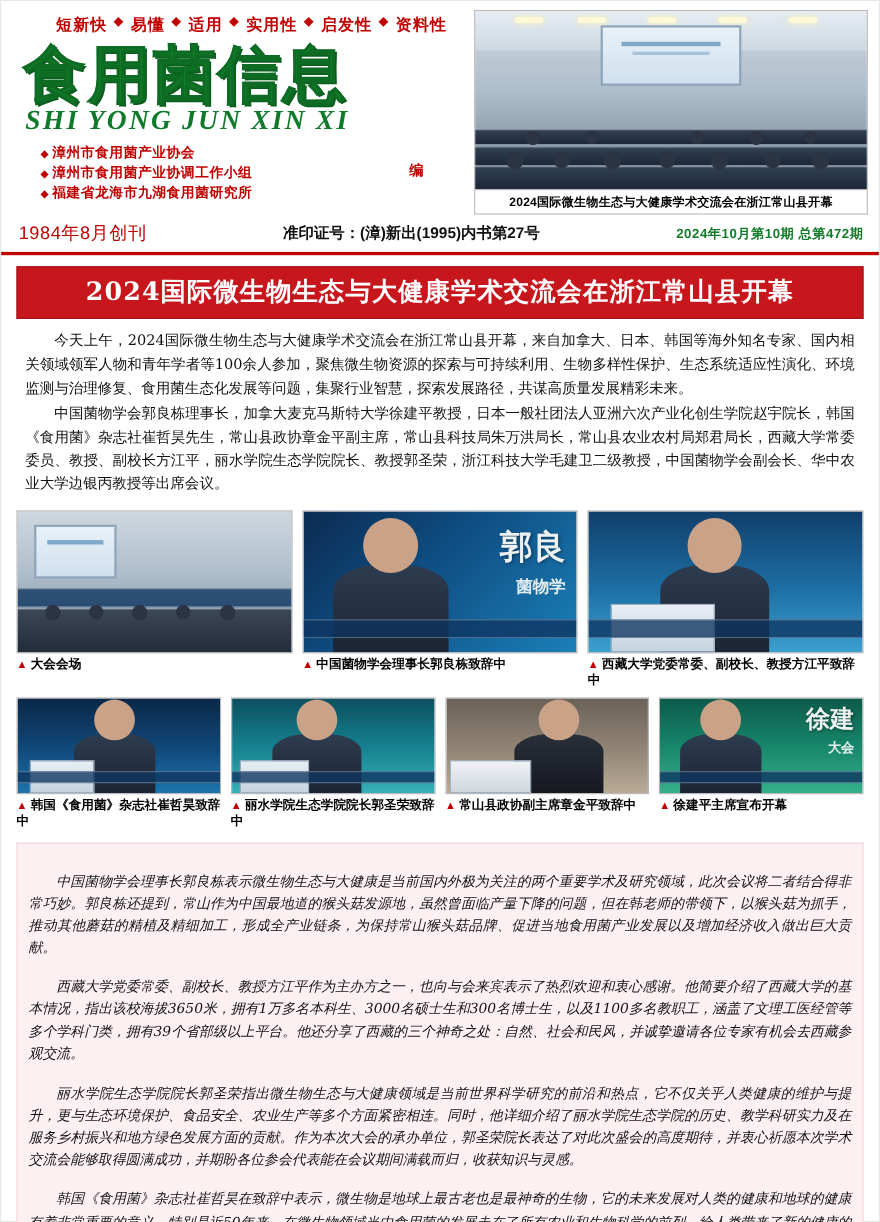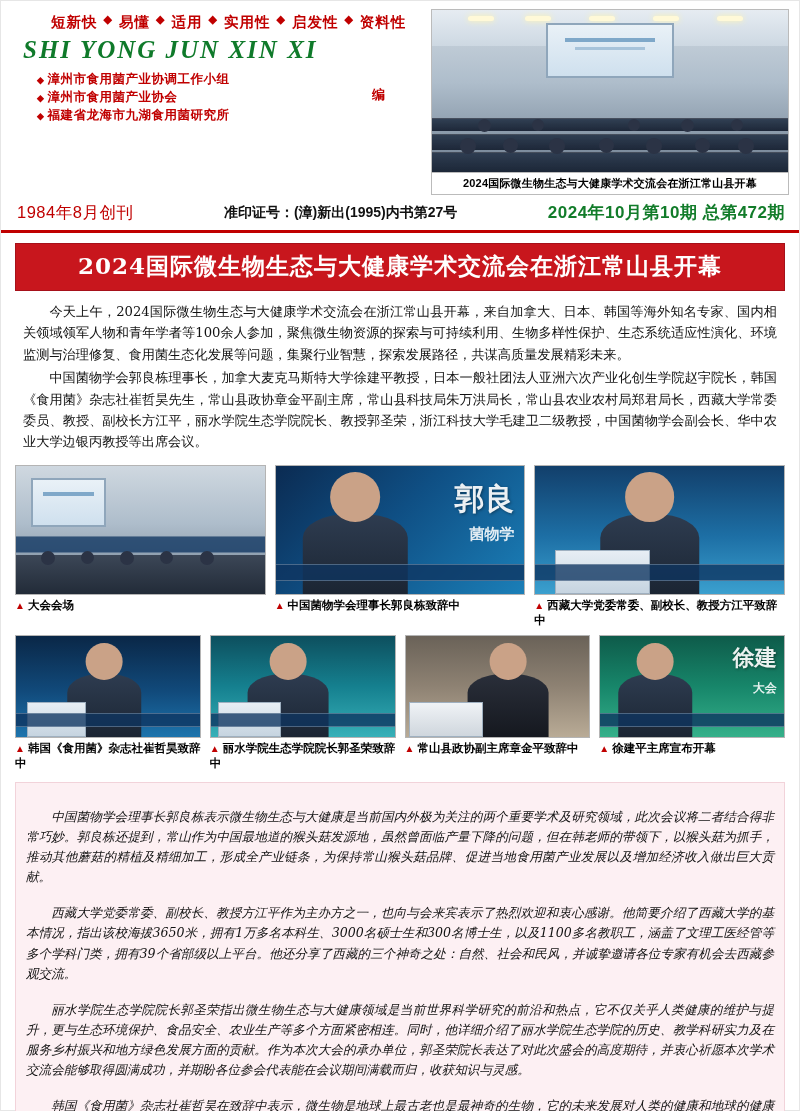--- a/index.html
+++ b/index.html
@@ -139,21 +139,21 @@
 
   
   .inforow {
     display: flex;
     align-items: center;
     padding: 4px 14px 6px 16px;
     border-bottom: 3px solid #c00000;
   }
   .info-found { font-size: 16.5px; font-weight: normal; color: #c00000; letter-spacing: .5px; }
   .info-lic { flex: 1; text-align: center; font-size: 14px; font-weight: bold; color: #111; }
-  .info-issue { font-size: 17px; font-weight: bold; color: #127c2a; letter-spacing: .5px; }
+  .info-issue { font-size: 12px; font-weight: bold; color: #127c2a; letter-spacing: .5px; }
 
   
   .headline-wrap { padding: 10px 14px 0 14px; }
   .headline {
     background: #c8161d;
     color: #ffffff;
     text-align: center;
     font-family: "DejaVu Serif", serif;
     font-weight: bold;
     font-size: 23px;
@@ -181,21 +181,21 @@
   }
   .cell { flex: 1; }
   .cell.g3 { width: 33.33%; }
   .thumb {
     width: 100%;
     height: 130px;
     border: 1px solid #b4b4b4;
     position: relative;
     overflow: hidden;
   }
-  .thumb.small { height: 103px; padding-left: 48px; }
+  .thumb.small { height: 88px; padding-left: 48px; }
   .cap {
     font-size: 11.5px;
     font-weight: bold;
     color: #000;
     line-height: 1.35;
     padding: 3px 0 0 0;
   }
   .cap .tri { color: #c00000; margin-right: 3px; font-size: 10px; }
 
   
@@ -276,26 +276,27 @@
         <span>适用</span>
         <span class="dia">◆</span>
         <span>实用性</span>
         <span class="dia">◆</span>
         <span>启发性</span>
         <span class="dia">◆</span>
         <span>资料性</span>
       </div>
 
       <div class="logo-block">
+        <div class="logo-title">食用菌信息</div>
         <div class="logo-pinyin">SHI YONG JUN XIN XI</div>
       </div>
 
       <div class="orgs">
+        <div class="org-line"><span class="dia">◆</span><span>漳州市食用菌产业协会</span></div>
         <div class="org-line"><span class="dia">◆</span><span>漳州市食用菌产业协调工作小组</span></div>
-        <div class="org-line"><span class="dia">◆</span><span>漳州市食用菌产业协会</span></div>
         <div class="org-line"><span class="dia">◆</span><span>福建省龙海市九湖食用菌研究所</span></div>
         <div class="org-suffix">编</div>
       </div>
     </div>
 
     <div class="mast-right">
       <div class="photo-top p-panel">
         <div class="ph-ceiling">
           <div class="ph-lamp" style="left:10%"></div>
           <div class="ph-lamp" style="left:26%"></div>

